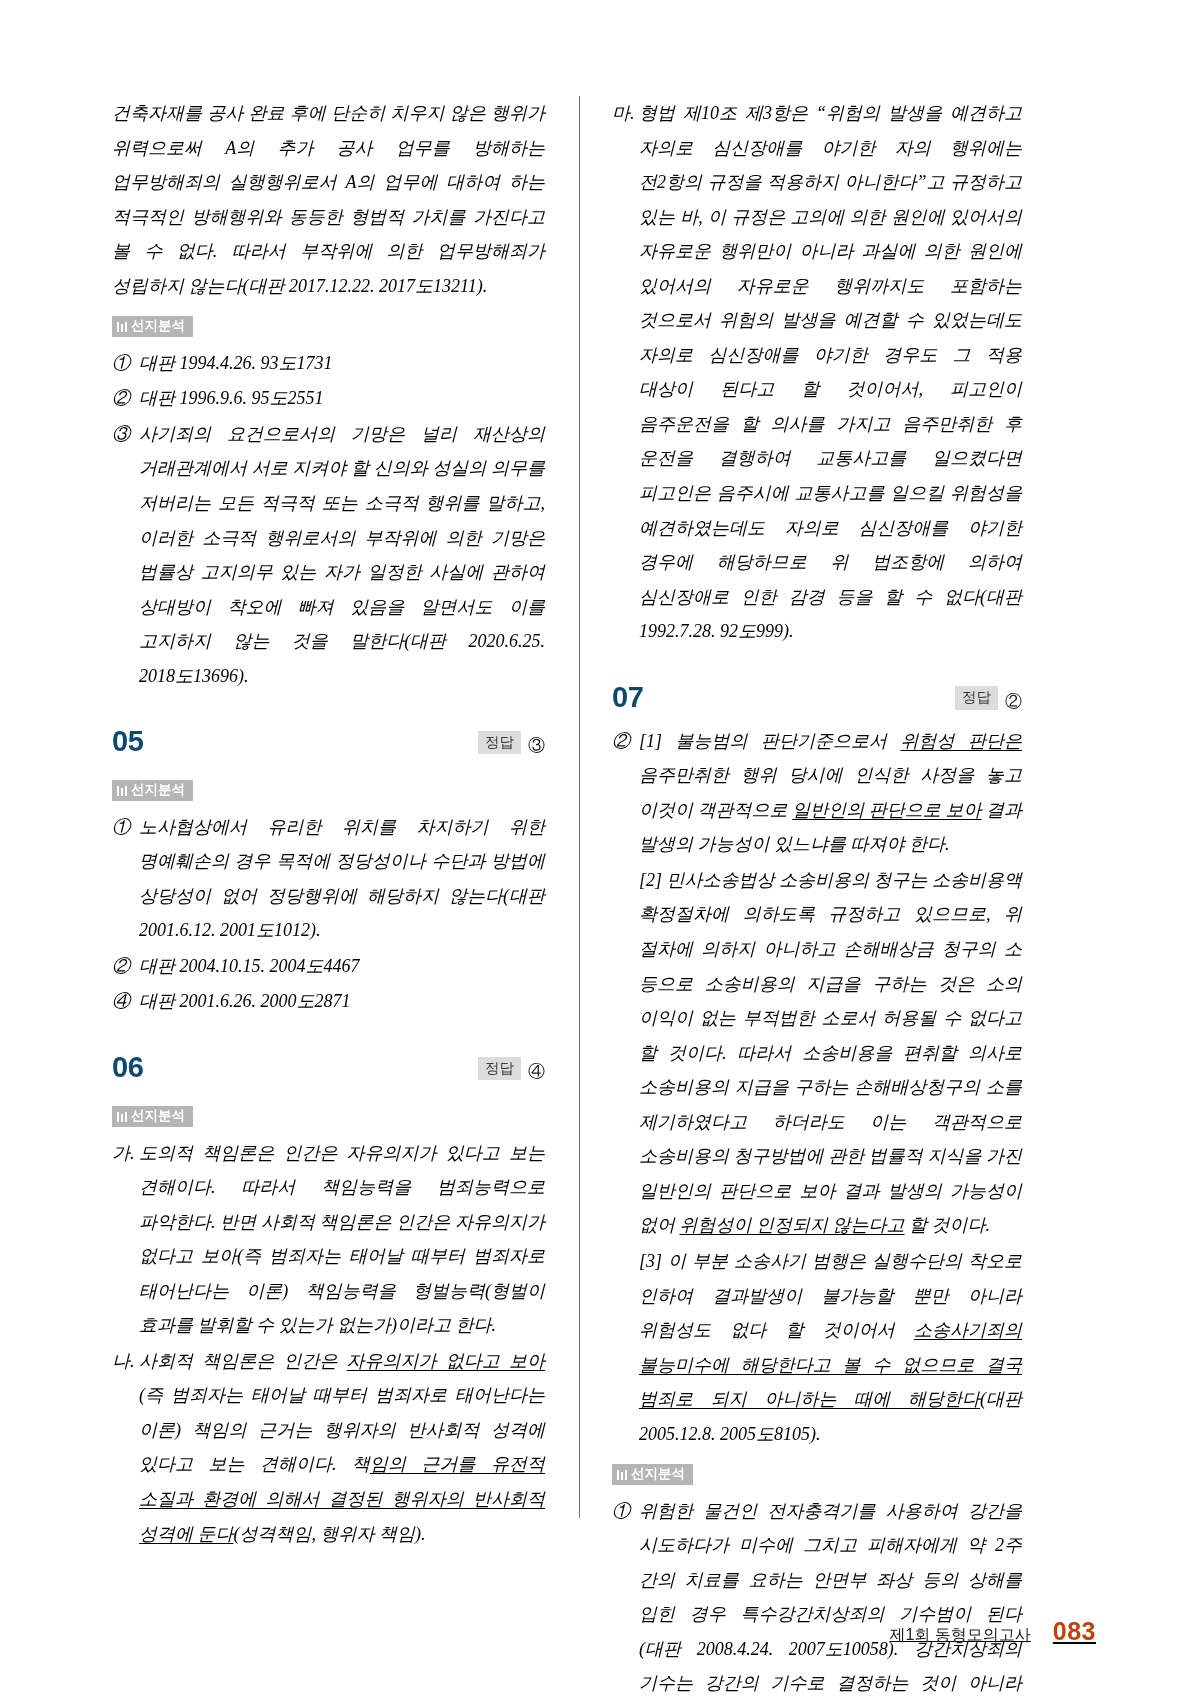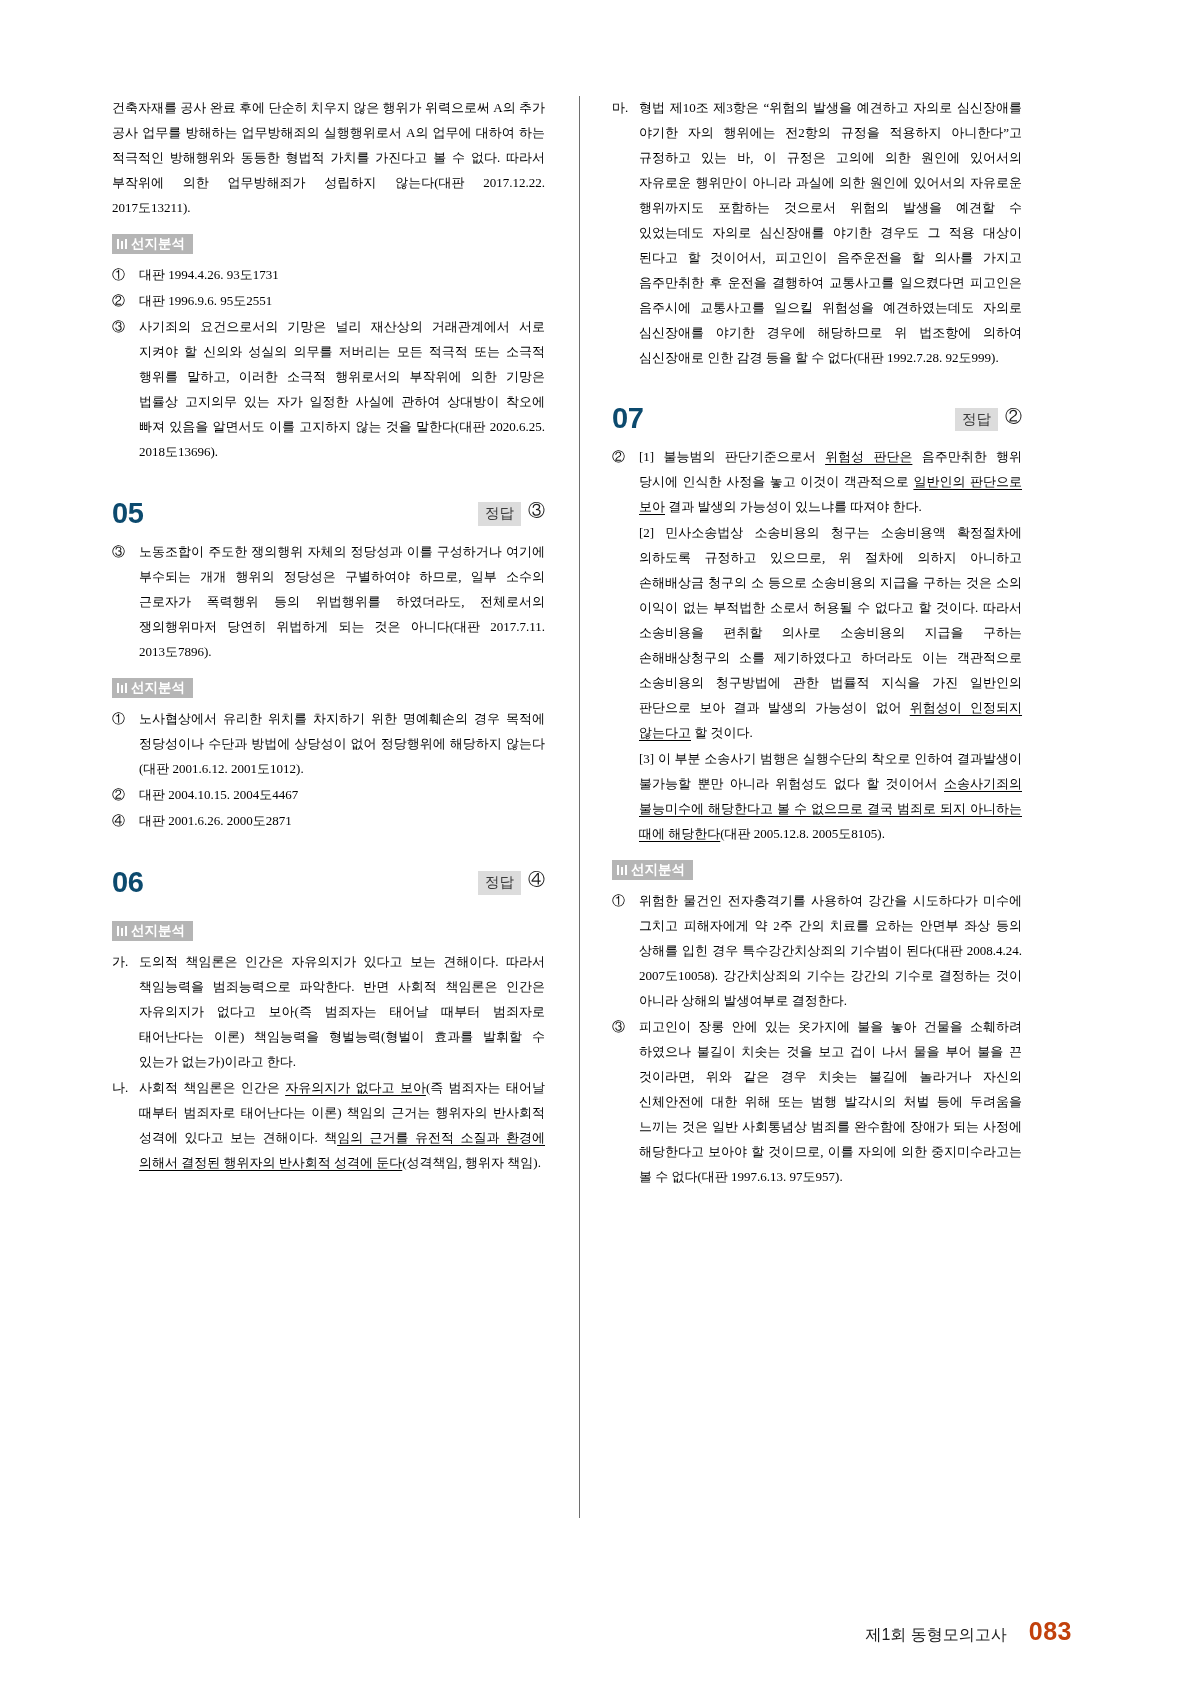--- a/index.html
+++ b/index.html
@@ -58,21 +58,21 @@
   .sec-num {
     font-family: "Liberation Sans", sans-serif;
     font-size: 29px;
     font-weight: 700;
     color: #0c4a6e;
     letter-spacing: -0.5px;
     line-height: 1;
   }
   .sec-answer {
     display: flex;
-    align-items: flex-start;
+    align-items: flex-end;
     gap: 7px;
     padding-bottom: 2px;
   }
   .ans-label {
     background: #dcdcdc;
     color: #3a3a3a;
     font-family: "Liberation Sans", sans-serif;
     font-size: 14.5px;
     line-height: 1;
     padding: 4px 7px 5px 7px;
@@ -110,49 +110,51 @@
     width: 2px;
     top: 1px;
     bottom: 1px;
   }
   .badge-icon i:nth-child(1) { left: 0; }
   .badge-icon i:nth-child(2) { left: 4px; top: 3px; }
   .badge-icon i:nth-child(3) { left: 8px; }
 
   
   .para {
-    font-size: 13px;
+    font-size: 18px;
     line-height: 1.92;
     text-align: justify;
     text-justify: inter-ideograph;
     word-break: keep-all;
     margin: 0 0 1px 0;
+    font-style: italic;
   }
   .para.hang {
     padding-left: 27px;
     text-indent: -27px;
   }
   .para.plain { padding-left: 0; text-indent: 0; }
   .para.cont  { padding-left: 27px; text-indent: 0; }
 
   .marker {
     display: inline-block;
     min-width: 27px;
     text-indent: 0;
   }
   .u { text-decoration: underline; text-underline-offset: 3px; }
 
   
   .footer {
     position: absolute;
-    right: 128px;
+    right: 104px;
     bottom: 52px;
     display: flex;
     align-items: baseline;
     gap: 22px;
+    text-decoration: underline;
   }
   .footer-title {
     font-family: "Liberation Sans", sans-serif;
     font-size: 16px;
     color: #1a1a1a;
   }
   .footer-page {
     font-family: "Liberation Sans", sans-serif;
     font-size: 25px;
     font-weight: 700;
@@ -187,21 +189,20 @@
 
       
       <div class="sec-head">
         <div class="sec-num">05</div>
         <div class="sec-answer">
           <span class="ans-label">정답</span>
           <span class="ans-value">③</span>
         </div>
       </div>
 
-      <p class="para hang"><span class="marker">③</span><span>노동조합이 주도한 쟁의행위 자체의 정당성과 이를 구성하거나 여기에 부수되는 개개 행위의 정당성은 구별하여야 하므로, 일부 소수의 근로자가 폭력행위 등의 위법행위를 하였더라도, 전체로서의 쟁의행위마저 당연히 위법하게 되는 것은 아니다(대판 2017.7.11. 2013도7896).</span></p>
 
       <div class="analysis-badge">
         <span class="badge-icon">
             <i></i>
             <i></i>
             <i></i>
           </span>
         <span>선지분석</span>
       </div>
 

